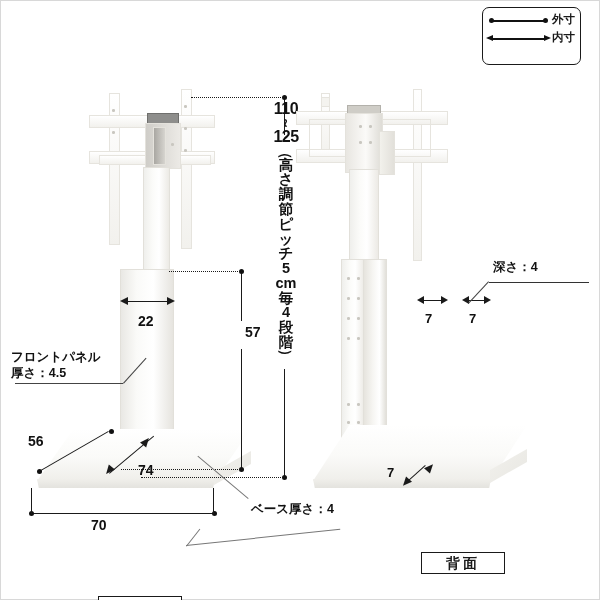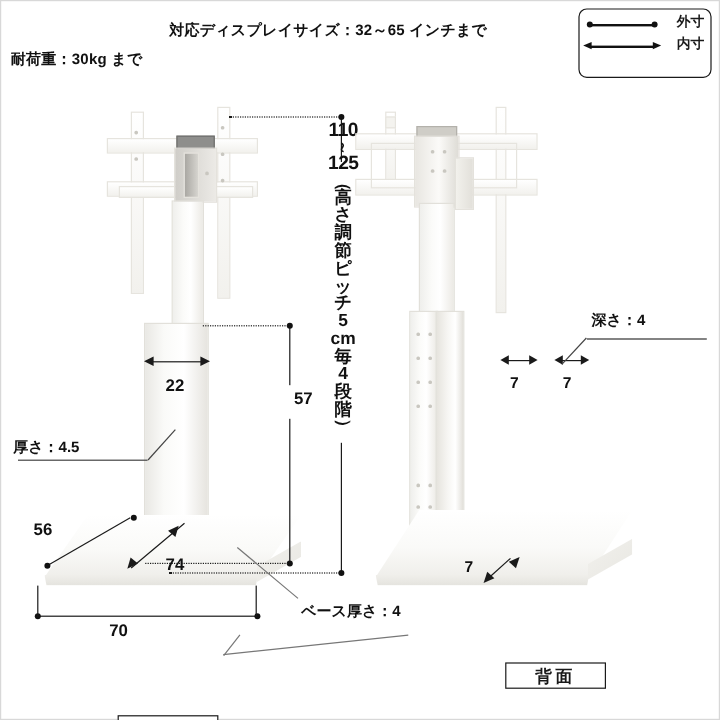--- a/index.html
+++ b/index.html
@@ -12,21 +12,21 @@
   }
   #page{position:relative;width:600px;height:600px;box-sizing:border-box;border:1px solid #d8d8d8;background:#fff;}
 
   
   .spec{position:absolute;font-size:12.5px;font-weight:bold;letter-spacing:.2px;white-space:nowrap;color:#111;}
   #spec-weight{left:8px;top:16px;}
   #spec-display{left:140px;top:16px;}
   #spec-load{left:8px;top:40px;}
 
   
-  #legend{position:absolute;left:481px;top:6px;width:111px;height:58px;
+  #legend{position:absolute;left:481px;top:6px;width:99px;height:58px;
     border:1px solid #1a1a1a;border-radius:7px;background:#fff;box-sizing:border-box;}
   .leg-row{position:absolute;height:14px;left:6px;right:5px;}
   #leg-row-outer{top:6px;}
   #leg-row-inner{top:24px;}
   .leg-lbl{position:absolute;right:0;top:-2px;font-size:11.5px;font-weight:bold;line-height:14px;}
   .leg-line{position:absolute;left:3px;top:6px;width:53px;height:1.5px;background:#111;}
   .dot{position:absolute;width:5px;height:5px;border-radius:50%;background:#111;top:-2px;}
   .dot.l{left:-3px;} .dot.r{right:-3px;}
   .arw{position:absolute;width:0;height:0;top:-3px;}
   .arw.l{left:-6px;border-top:3.5px solid transparent;border-bottom:3.5px solid transparent;border-right:7px solid #111;}
@@ -70,22 +70,20 @@
   #cap-back{left:420px;top:551px;width:84px;height:22px;line-height:20px;}
 
   .leader{position:absolute;border-top:1.2px solid #444;transform-origin:0 0;}
   .leader-g{position:absolute;border-top:1.2px solid #777;transform-origin:0 0;}
 </style>
 </head>
 <body>
 
 <div id="page">
 
-  <div class="spec" id="spec-display">対応ディスプレイサイズ：32～65 インチまで</div>
-  <div class="spec" id="spec-load">耐荷重：30kg まで</div>
 
   <div id="legend">
     <div class="leg-row" id="leg-row-outer">
       <div class="leg-line">
         <span class="dot l"></span>
         <span class="dot r"></span>
       </div>
       <div class="leg-lbl">外寸</div>
     </div>
     <div class="leg-row" id="leg-row-inner">
@@ -167,20 +165,21 @@
     </div>
 
   <div class="ln v" style="left:240px;top:270px;height:50px;"></div>
   <div class="ln v" style="left:240px;top:348px;height:122px;"></div>
   <div class="dot" style="left:238px;top:268px;"></div>
   <div class="dot" style="left:238px;top:466px;"></div>
   <div class="dash-h" style="left:168px;top:270px;width:71px;"></div>
   <div class="dash-h" style="left:120px;top:468px;width:119px;"></div>
   <div class="dim" style="left:244px;top:323px;">57</div>
 
+  <div class="note" style="left:10px;top:348px;">フロントパネル</div>
   <div class="note" style="left:10px;top:364px;">厚さ：4.5</div>
   <div class="ln h" style="left:14px;top:382px;width:108px;background:#444;height:1.1px;"></div>
   <div class="leader" style="left:122px;top:382px;width:34px;transform:rotate(-48deg);"></div>
 
   <div class="leader" style="left:38px;top:470px;width:80px;transform:rotate(-30deg);border-top-width:1.4px;border-top-color:#1a1a1a;"></div>
   <div class="dot" style="left:108px;top:428px;"></div>
   <div class="dot" style="left:36px;top:468px;"></div>
   <div class="dim" style="left:27px;top:432px;">56</div>
 
   <div class="leader" style="left:108px;top:472px;width:58px;transform:rotate(-40deg);border-top-width:1.5px;border-top-color:#1a1a1a;"></div>

